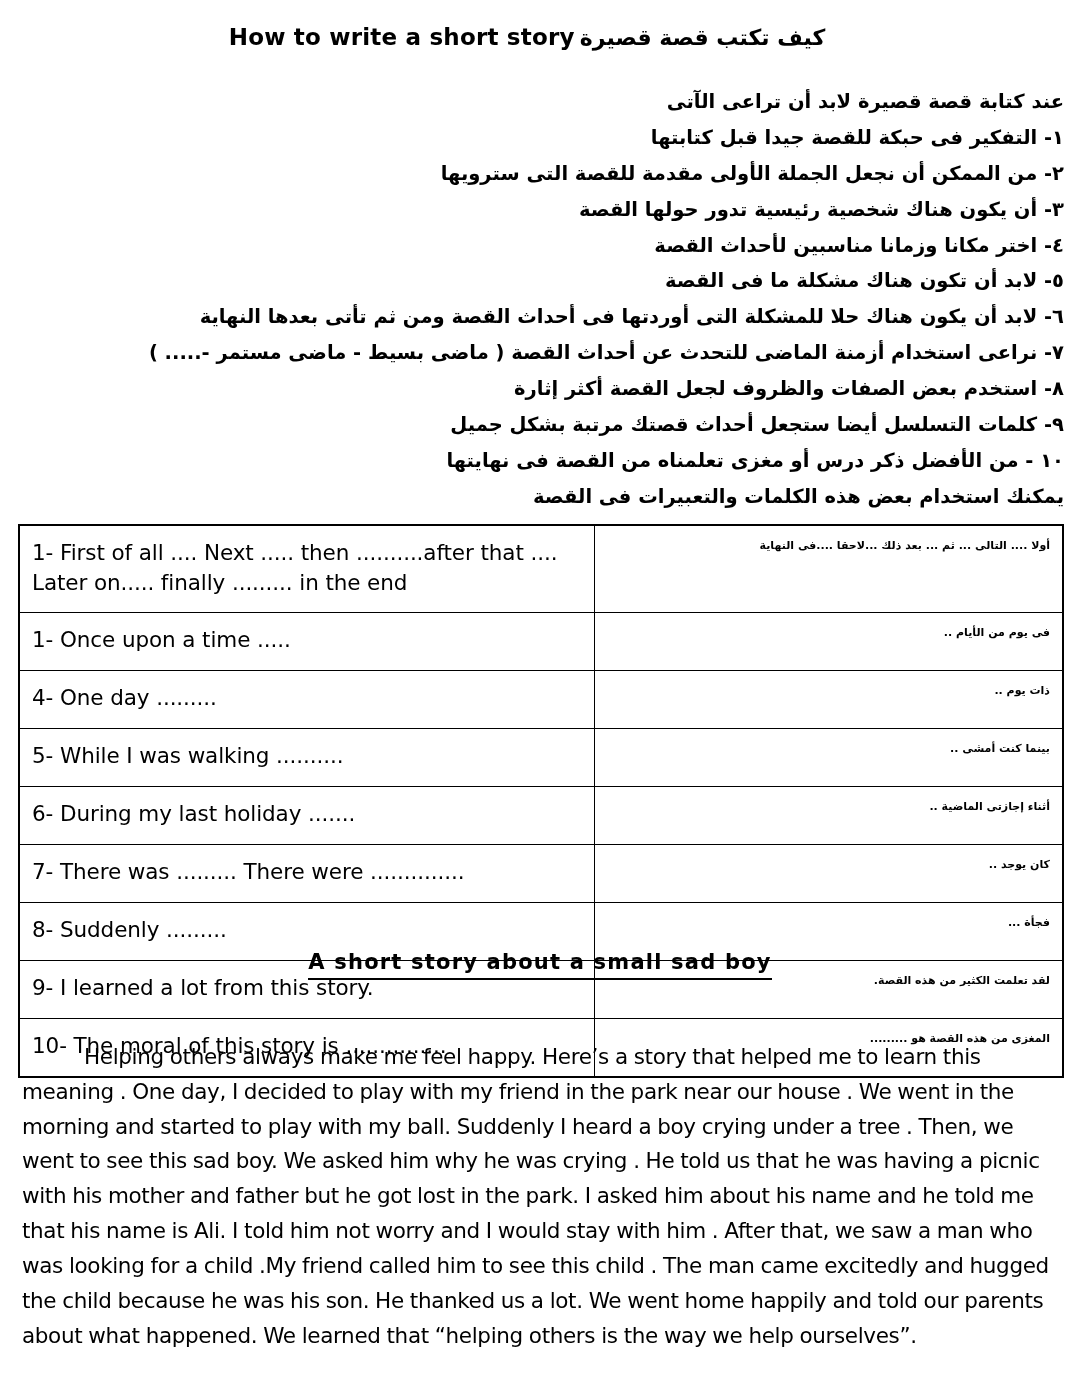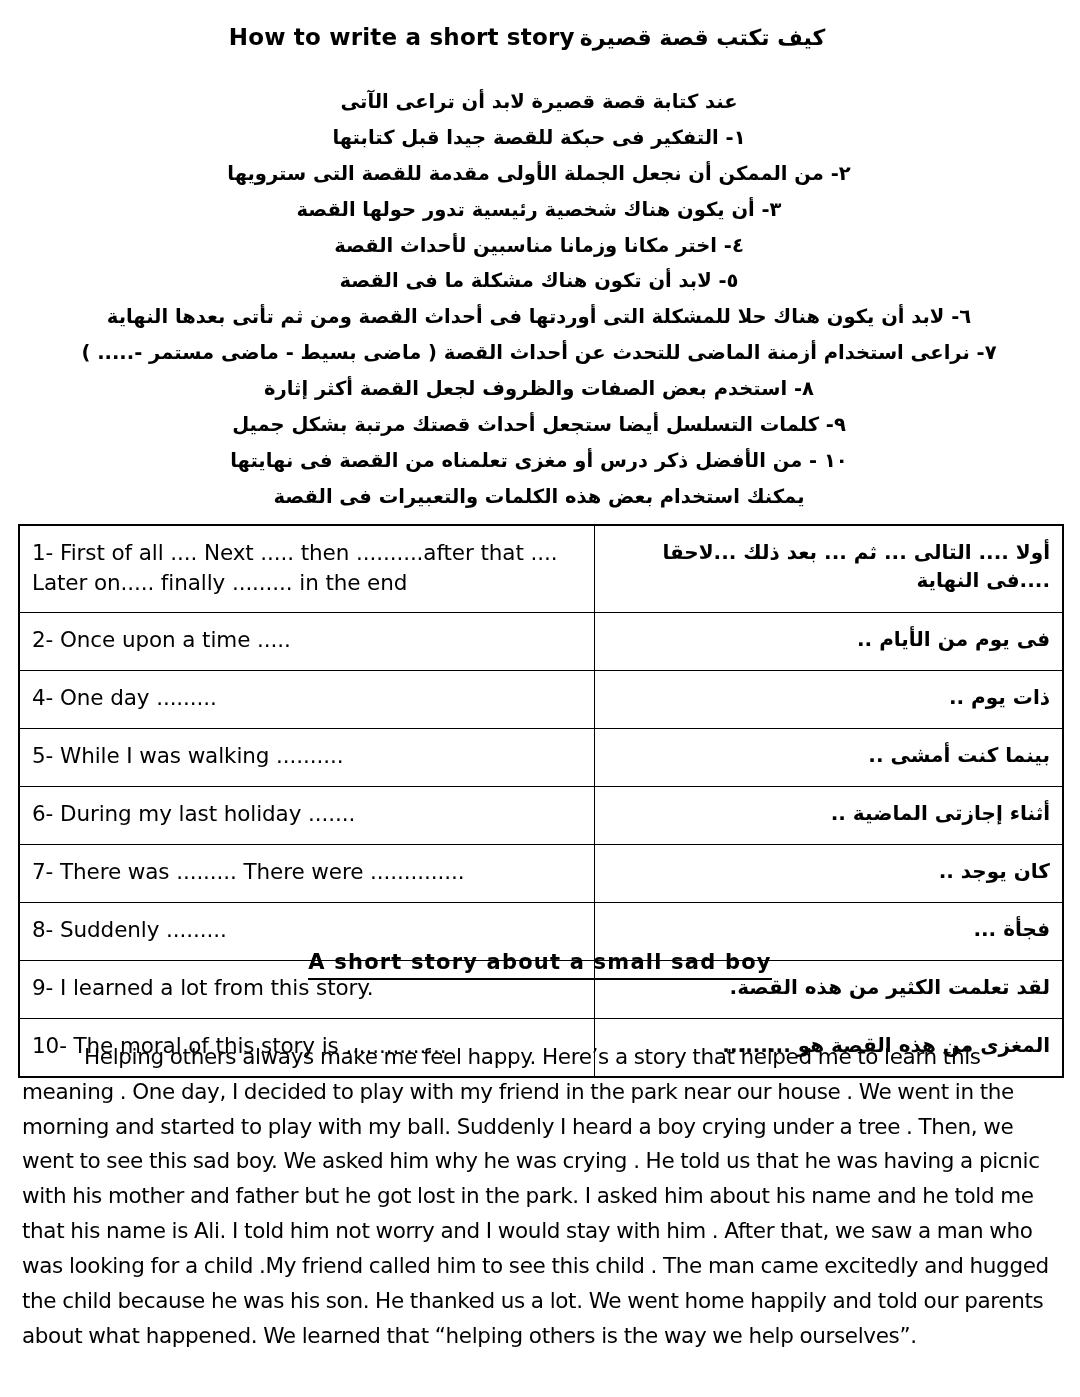--- a/index.html
+++ b/index.html
@@ -59,21 +59,20 @@
     text-align: right;
     font-family: "DejaVu Sans", sans-serif;
     font-weight: bold;
     font-size: 19.5px;
     line-height: 1.84;
     letter-spacing: 0.1px;
   }
   .tips .tip {
     white-space: nowrap;
     display: block;
-    text-align: center;
   }
 
   
   .table-wrap {
     position: absolute;
     top: 524px;
     left: 18px;
     width: 1046px;
   }
   table.phrases {
@@ -95,21 +94,21 @@
     line-height: 1.40;
     letter-spacing: -0.1px;
     text-align: left;
   }
   td.col-ar {
     padding: 6px 8px 4px 8px;
     direction: rtl;
     text-align: right;
     font-family: "DejaVu Sans", sans-serif;
     font-weight: bold;
-    font-size: 20px;
+    font-size: 11px;
     line-height: 1.4;
     letter-spacing: 0.1px;
   }
   tr.row-tall td.col-en,
   tr.row-tall td.col-ar { height: 62px; }
   tr.row-std td.col-en,
   tr.row-std td.col-ar { height: 33px; }
 
   
   .story-title {
@@ -167,21 +166,21 @@
   </div>
 
   <div class="table-wrap">
     <table class="phrases">
       <tbody>
         <tr class="row-tall">
           <td class="col-en">1- First of all .... Next ..... then ..........after that  .... Later on..... finally ......... in the end</td>
           <td class="col-ar">أولا .... التالى ... ثم ... بعد ذلك ...لاحقا ....فى النهاية</td>
         </tr>
         <tr class="row-std">
-          <td class="col-en">2- Once upon a time .....</td>
+          <td class="col-en">1- Once upon a time .....</td>
           <td class="col-ar">فى يوم من الأيام ..</td>
         </tr>
         <tr class="row-std">
           <td class="col-en">4- One day .........</td>
           <td class="col-ar">ذات يوم ..</td>
         </tr>
         <tr class="row-std">
           <td class="col-en">5- While I was walking ..........</td>
           <td class="col-ar">بينما كنت أمشى ..</td>
         </tr>

